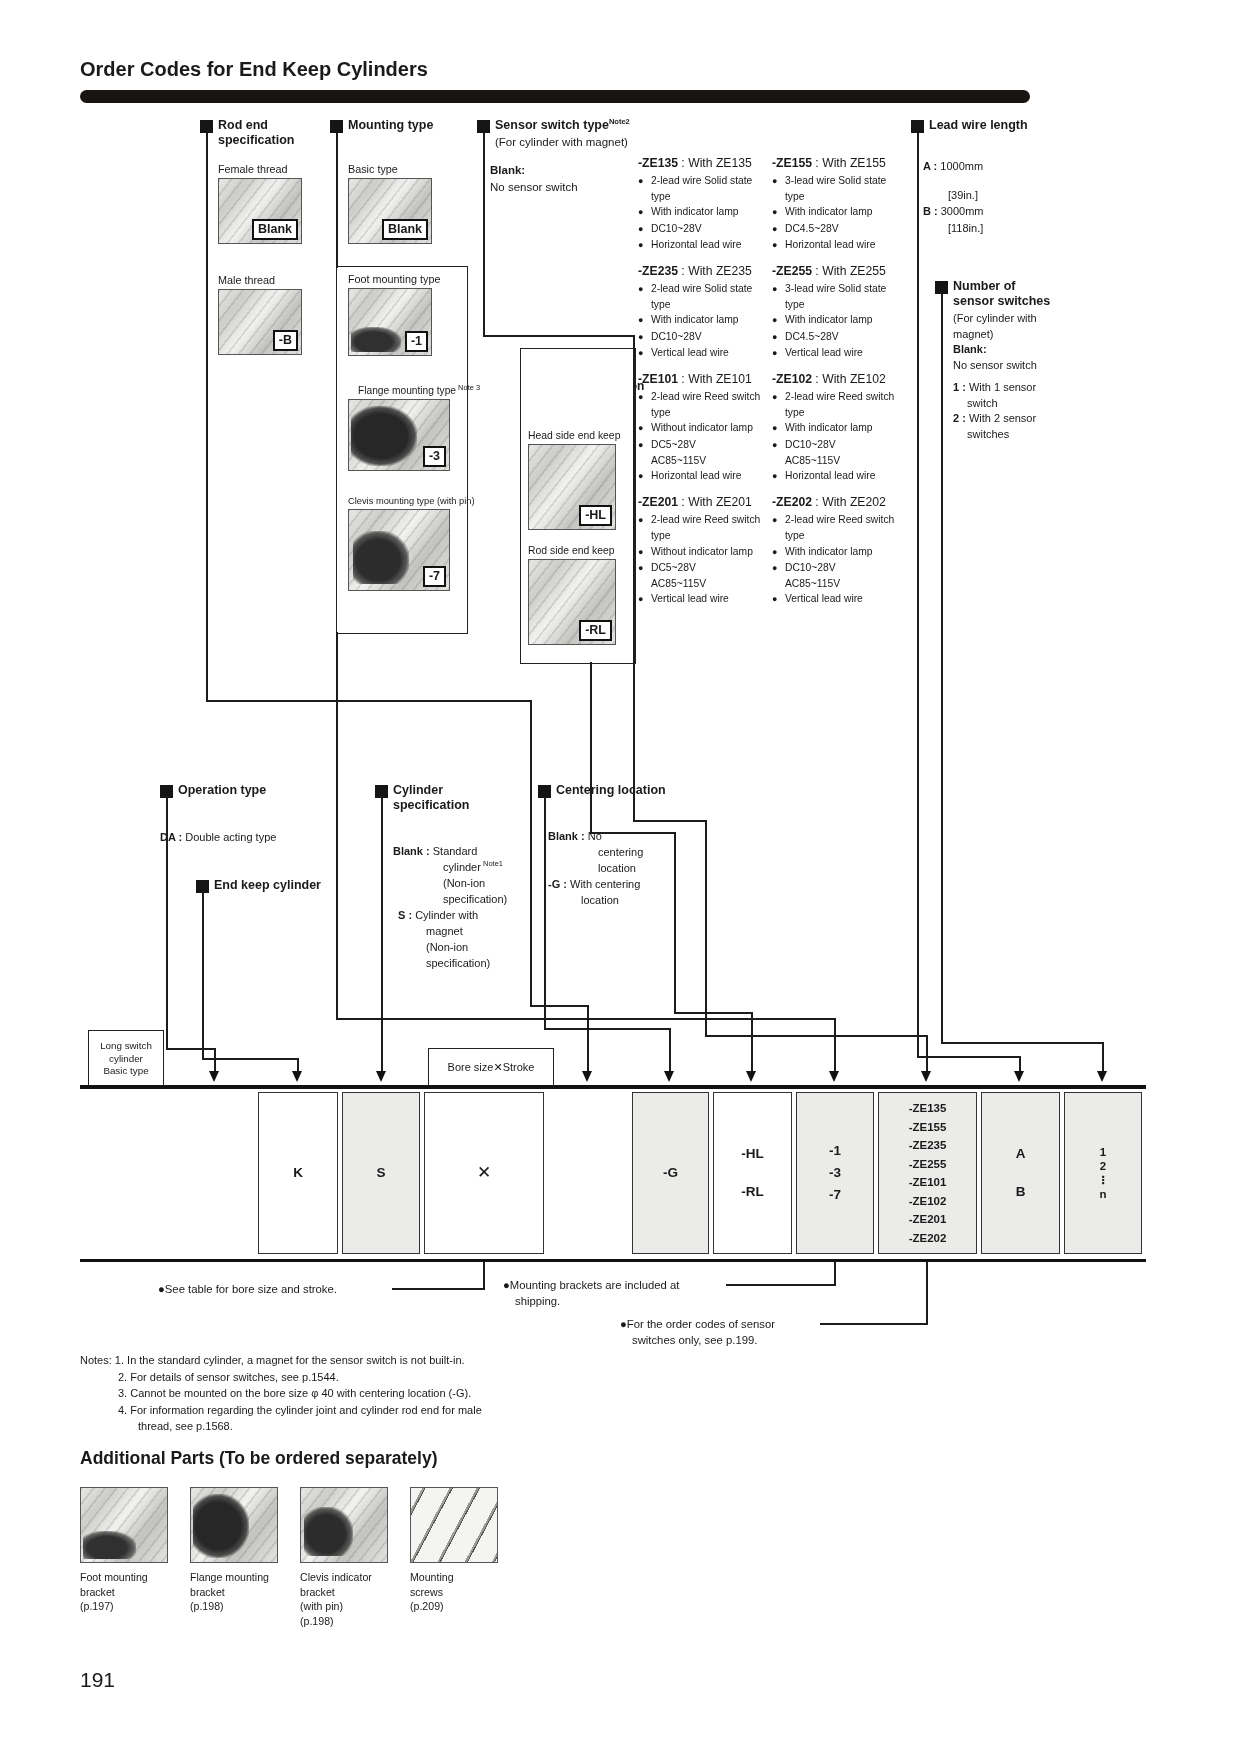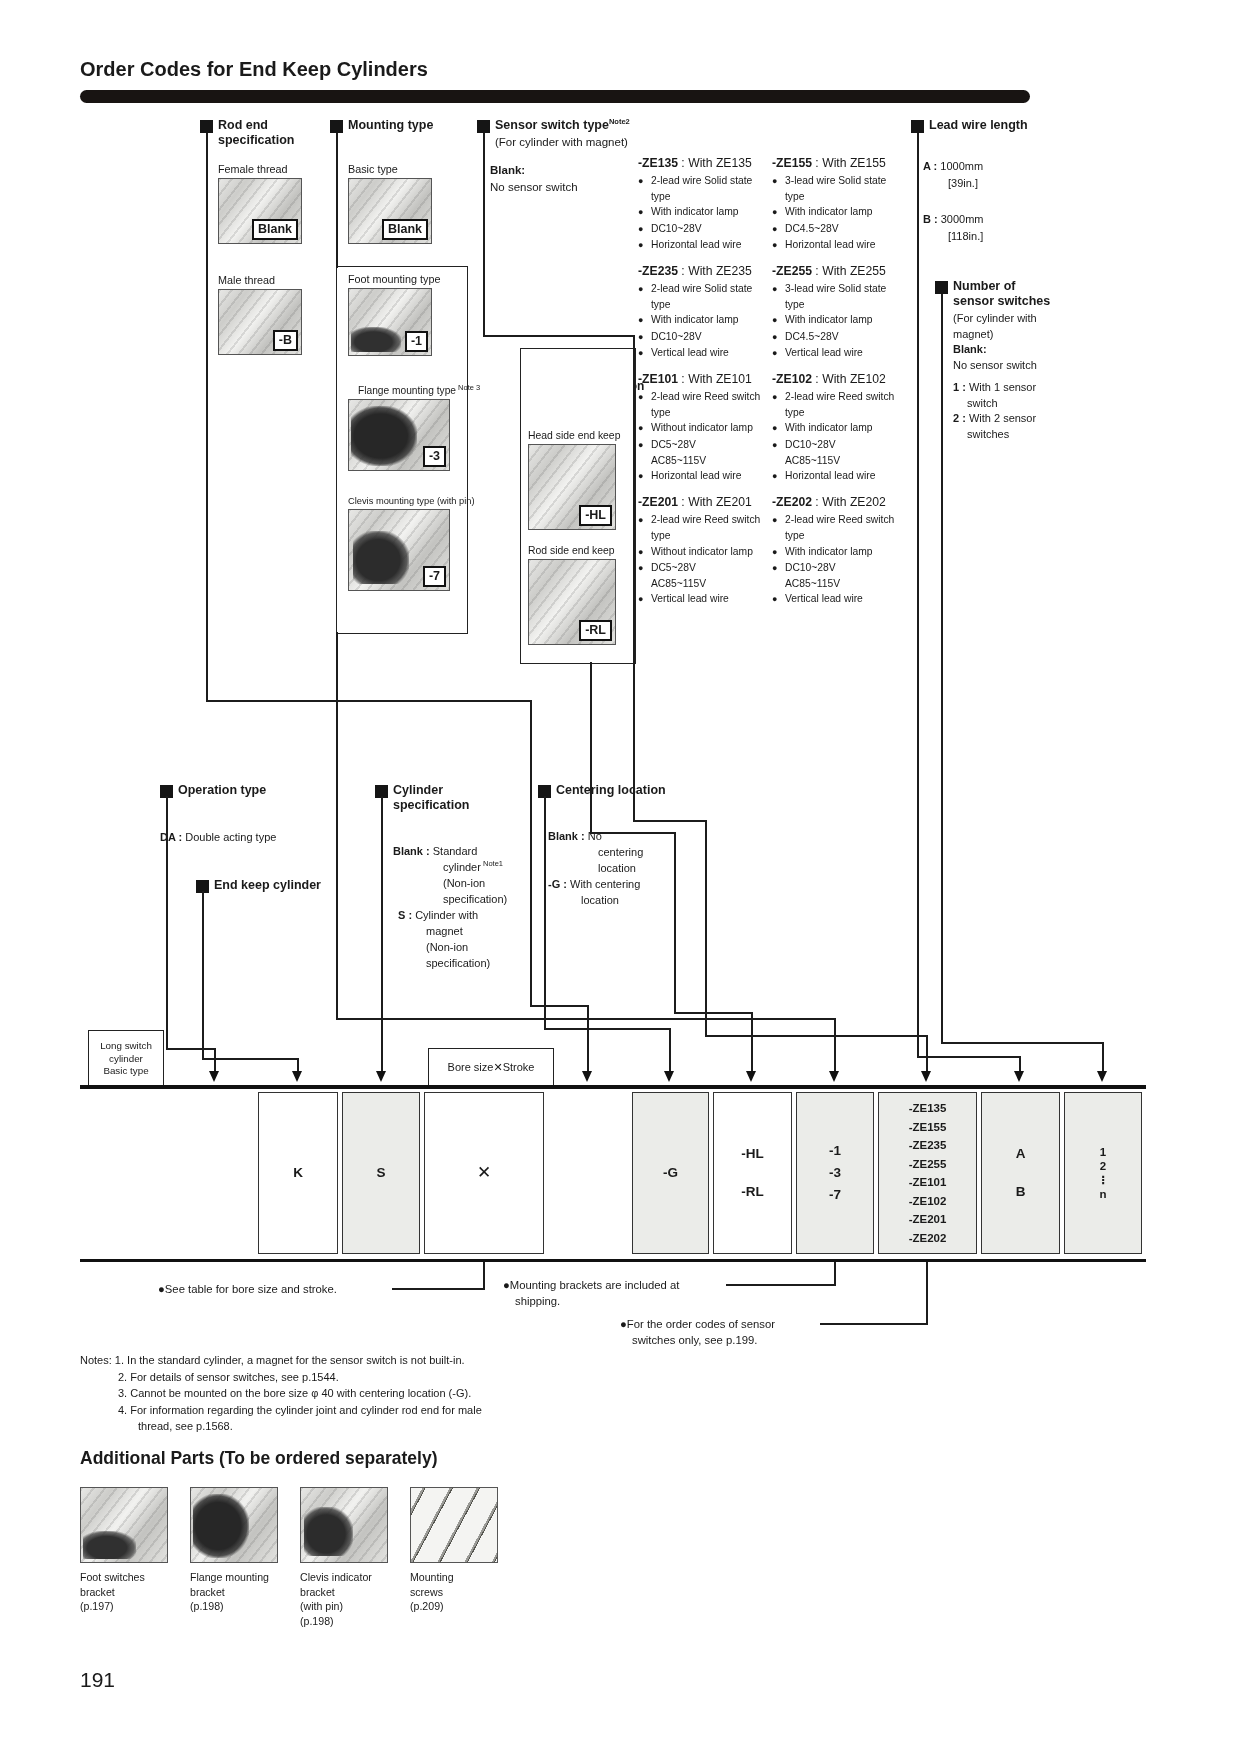--- a/index.html
+++ b/index.html
@@ -236,22 +236,22 @@
         <div class="feat nob">type</div>
         <div class="feat"><span class="bl">●</span>With indicator lamp</div>
         <div class="feat"><span class="bl">●</span>DC10~28V</div>
         <div class="feat nob">AC85~115V</div>
         <div class="feat"><span class="bl">●</span>Vertical lead wire</div>
       </div>
     </div>
 
   <div class="abs" id="leadwire-lines" style="left:923px;top:158px">
       <div class="tl" style="line-height: 16.5px;"><b>A : </b>1000mm</div>
-      <div class="tl" style="line-height: 16.5px; padding-left: 25px;">[39in.]</div>
-      <div class="tl" style="line-height: 16.5px; margin-top: 20px;"><b>B : </b>3000mm</div>
+      <div class="tl" style="line-height: 16.5px; padding-left: 25px; margin-top: 12px;">[39in.]</div>
+      <div class="tl" style="line-height: 16.5px;"><b>B : </b>3000mm</div>
       <div class="tl" style="line-height: 16.5px; padding-left: 25px;">[118in.]</div>
     </div>
   <div class="abs" id="senscount-sub" style="left:953px;top:311px">
       <div class="tl" style="line-height: 15.5px;">(For cylinder with</div>
       <div class="tl" style="line-height: 15.5px;">magnet)</div>
       <div class="tl" style="line-height: 15.5px;"><b>Blank:</b></div>
       <div class="tl" style="line-height: 15.5px;">No sensor switch</div>
     </div>
   <div class="abs" id="senscount-lines" style="left:953px;top:380px">
       <div class="tl" style="line-height: 15.5px;"><b>1 : </b>With 1 sensor</div>
@@ -416,21 +416,21 @@
       <div class="note-line" style="padding-left: 38px;">3. Cannot be mounted on the bore size φ 40 with centering location (-G).</div>
       <div class="note-line" style="padding-left: 38px;">4. For information regarding the cylinder joint and cylinder rod end for male</div>
       <div class="note-line" style="padding-left: 58px;">thread, see p.1568.</div>
     </div>
 
   <div id="parts-title">Additional Parts (To be ordered separately)</div>
   <div id="parts">
       <div class="part-fig" style="left: 80px; top: 1487px;">
         <div class="photo dark-base" style="width: 86px; height: 74px;"></div>
         <div class="part-caption">
-          <div>Foot switches</div>
+          <div>Foot mounting</div>
           <div>bracket</div>
           <div>(p.197)</div>
         </div>
       </div>
       <div class="part-fig" style="left: 190px; top: 1487px;">
         <div class="photo dark-big" style="width: 86px; height: 74px;"></div>
         <div class="part-caption">
           <div>Flange mounting</div>
           <div>bracket</div>
           <div>(p.198)</div>

